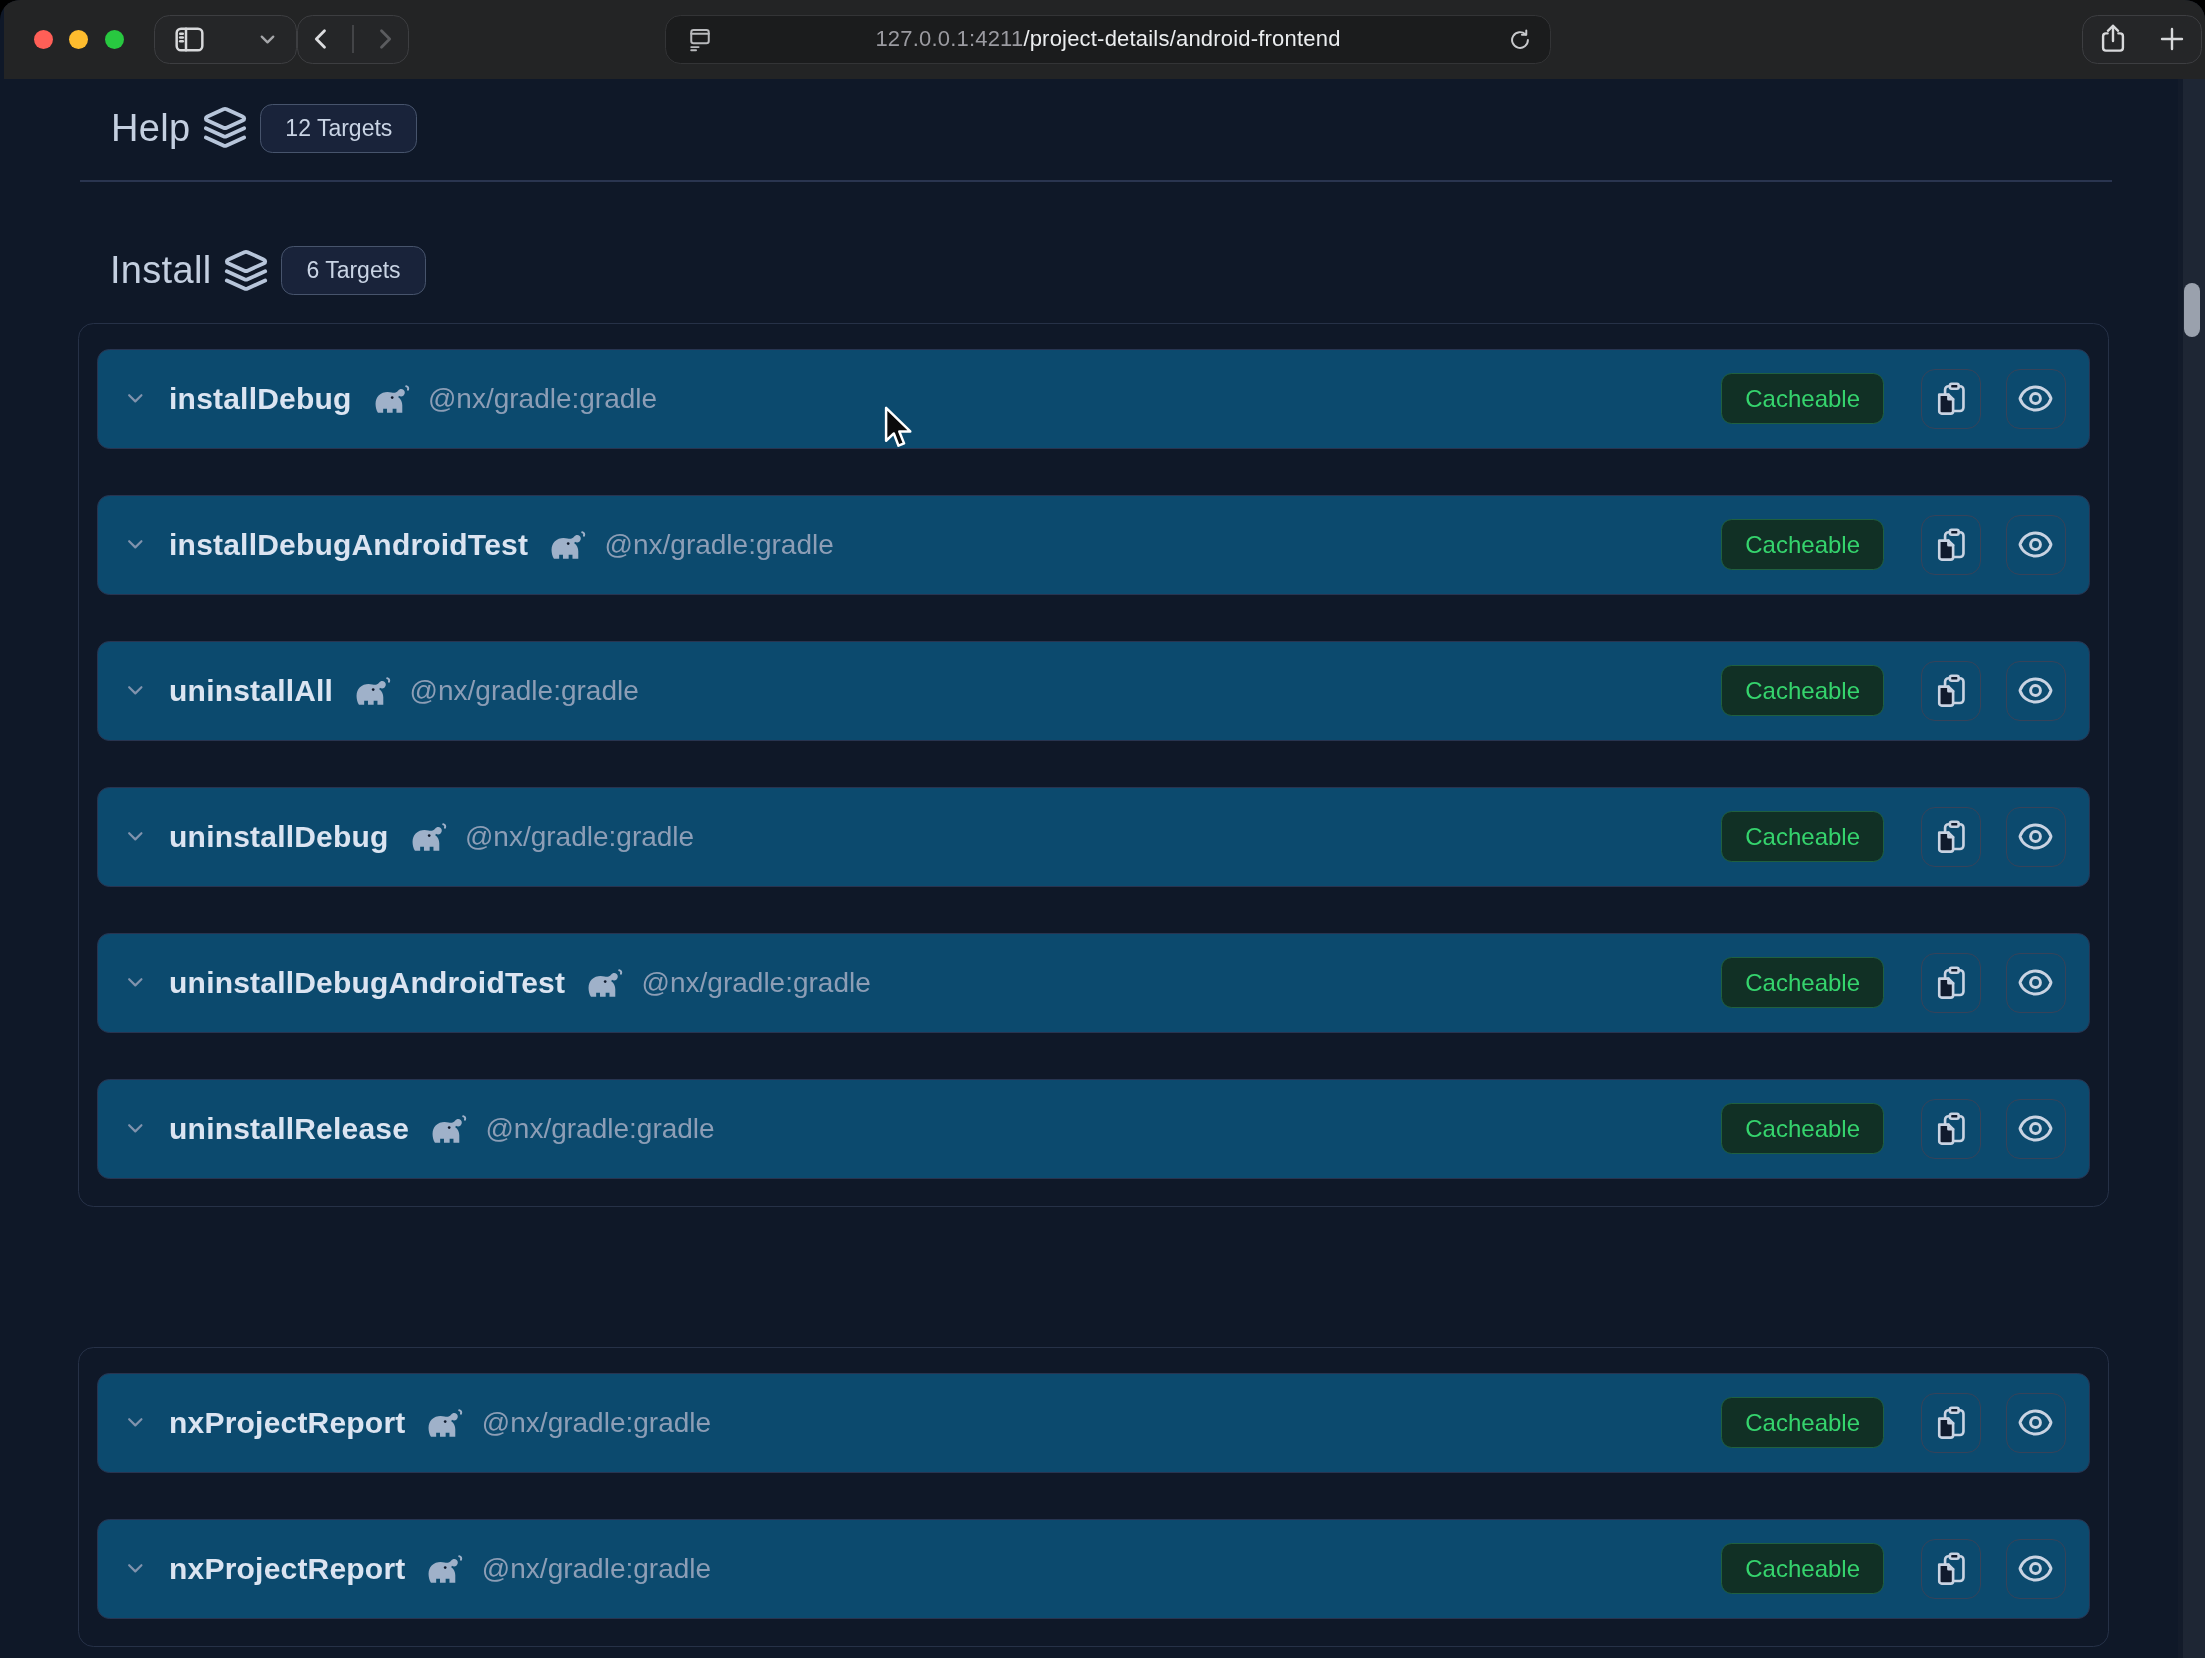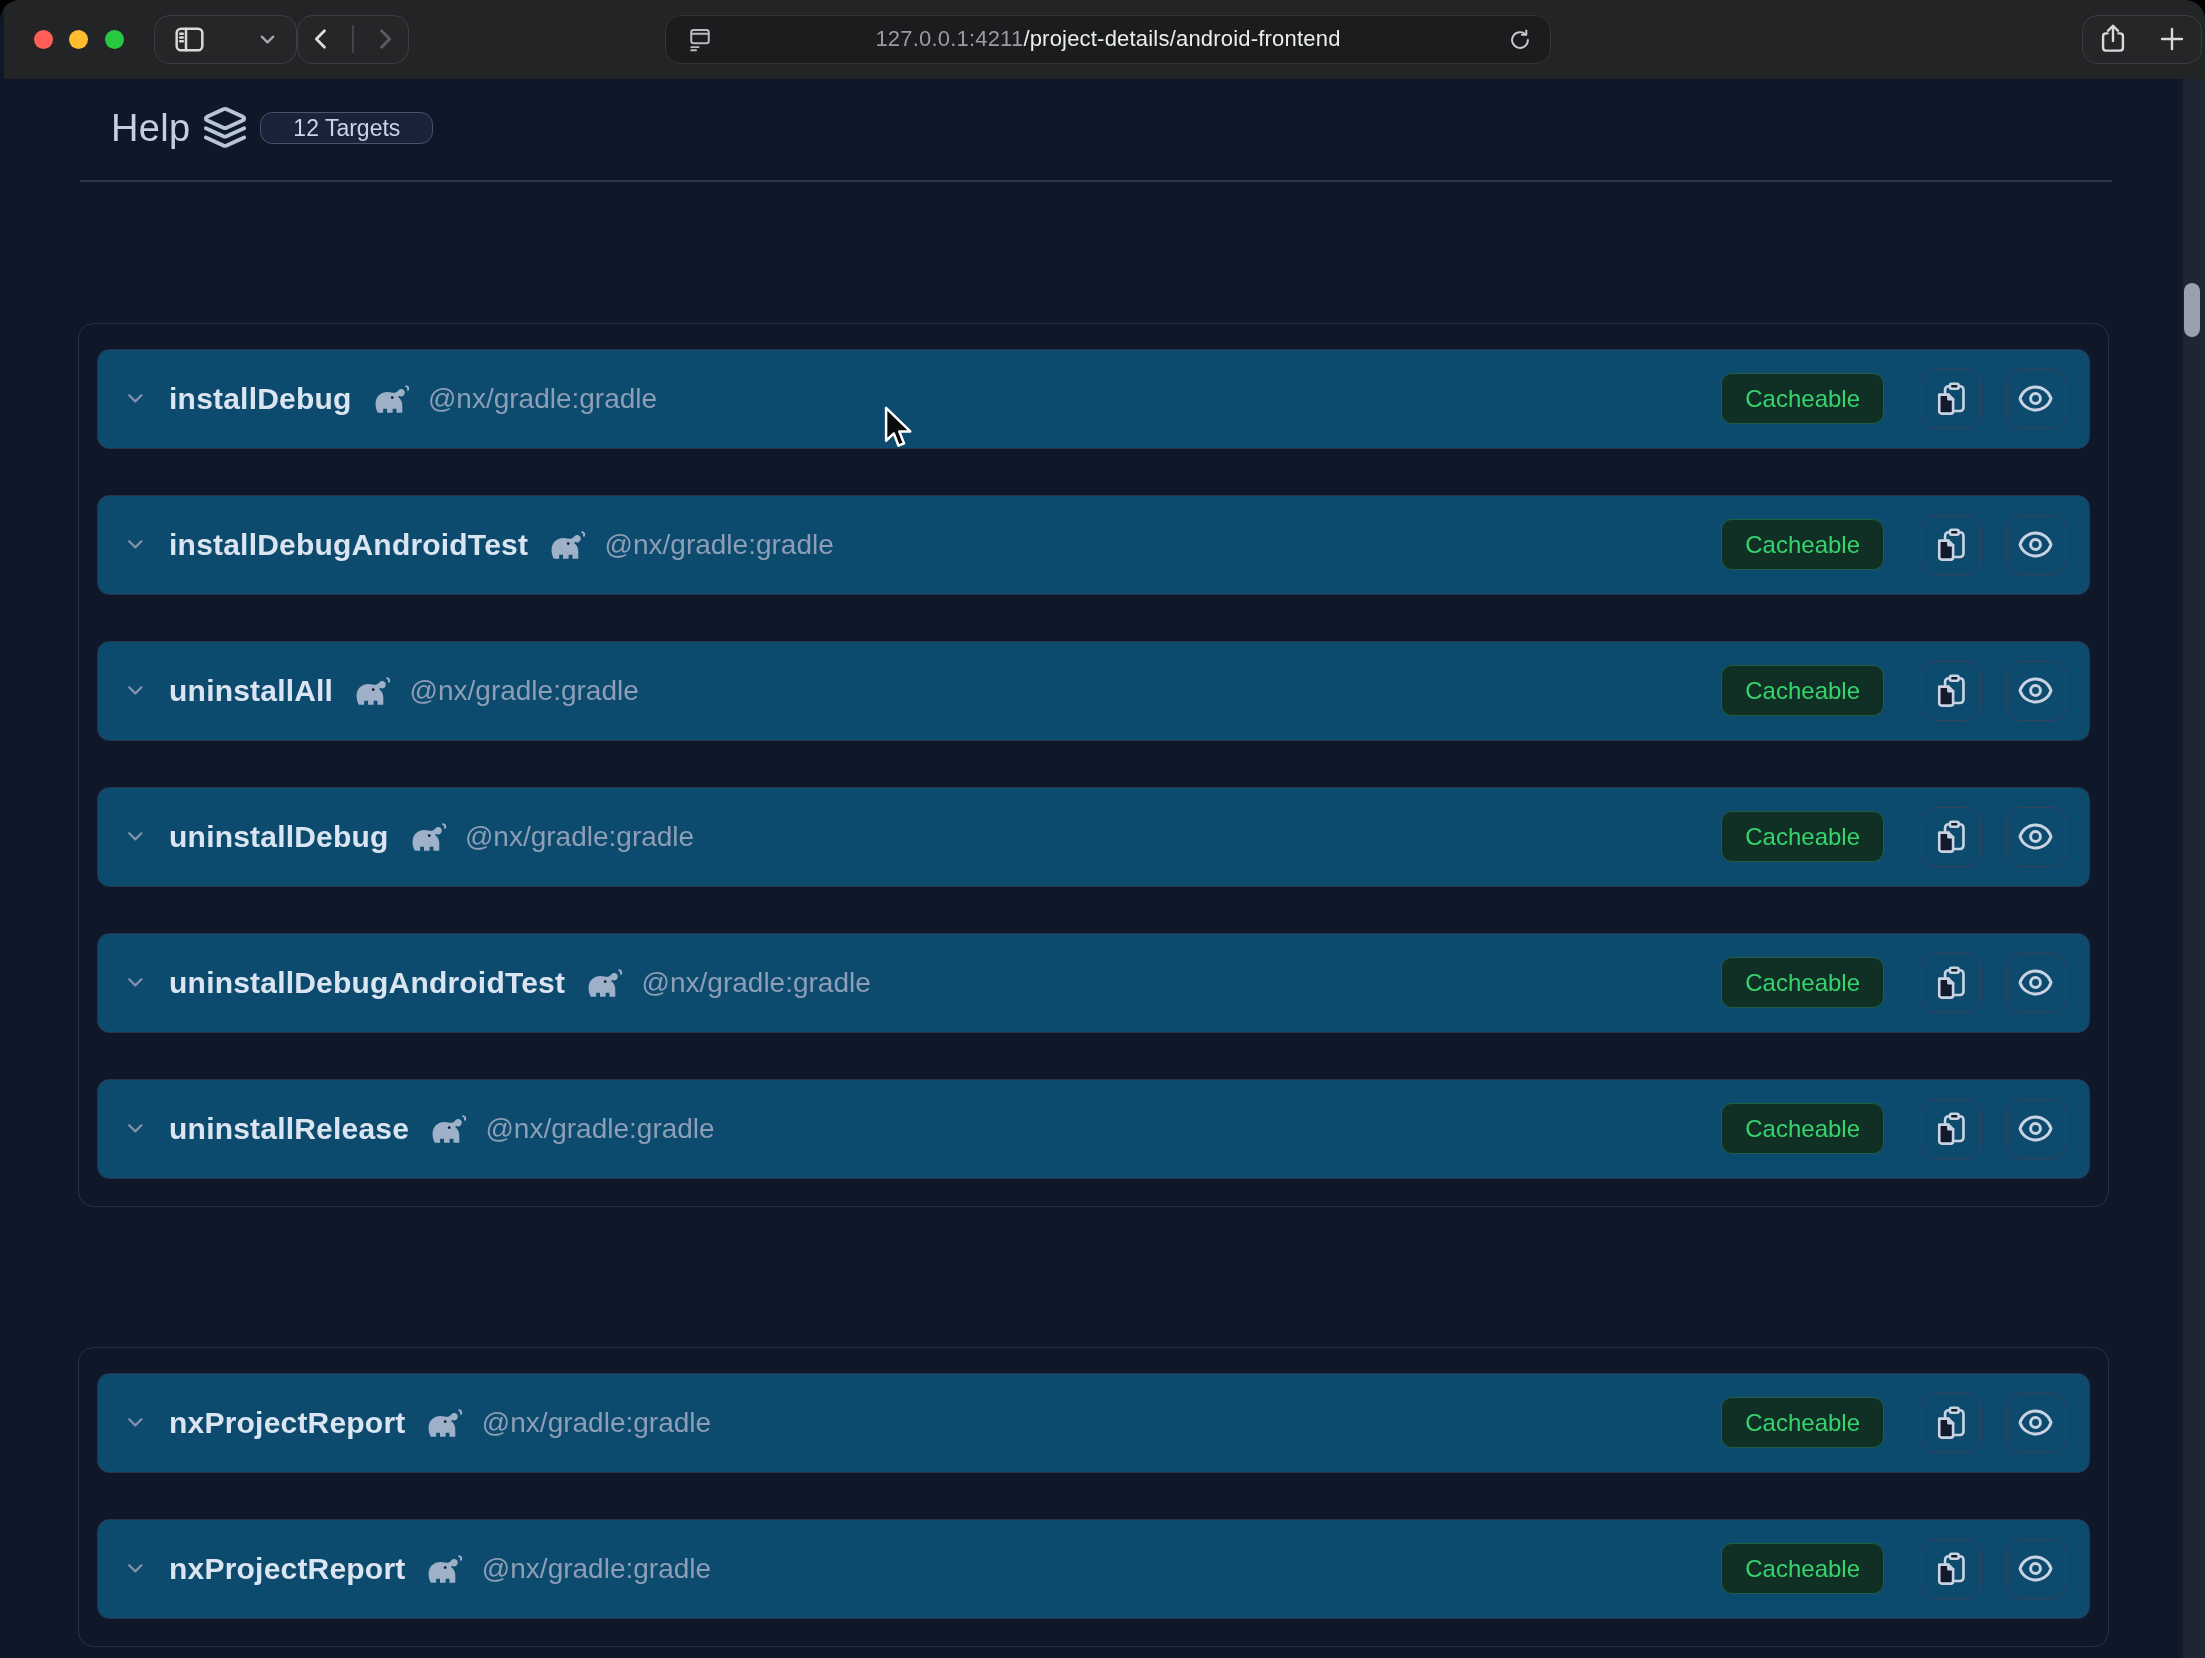--- a/index.html
+++ b/index.html
@@ -26,22 +26,22 @@
   .url-host{color:#9b9ba1;}
   .url-path{color:#ebedef;}
   .url-left-icon{position:absolute;left:20px;top:10.7px;}
   .url-reload{position:absolute;right:17px;top:11.5px;}
 
   
   .content{position:absolute;left:0;top:79px;right:0;bottom:0;background:#0f1828;}
   .section-header{position:absolute;display:flex;align-items:center;gap:12px;height:55px;}
   .section-title{font-size:38px;color:#c4cfe0;letter-spacing:0.3px;}
   .layers{color:#b7c5da;}
-  .count-badge{height:32px;box-sizing:border-box;display:flex;align-items:center;
-    padding:0 32px;border:1.5px solid #47546c;border-radius:12.3px;background:#19233a;
+  .count-badge{height:49px;box-sizing:border-box;display:flex;align-items:center;
+    padding:0 24px;border:1.5px solid #47546c;border-radius:12.3px;background:#19233a;
     color:#c9d4e4;font-size:23px;}
   .help-divider{position:absolute;left:80px;top:101px;width:2032px;height:1.5px;background:#2a3550;}
 
   .group-card{position:absolute;left:78px;width:2031px;box-sizing:border-box;
     border:1.5px solid #263147;border-radius:15.4px;padding:24.6px 18.4px 23px 18.4px;}
   .target-row{height:100px;box-sizing:border-box;border:1.5px solid #283450;border-radius:12.3px;
     background:#0c4a6e;display:flex;align-items:center;justify-content:space-between;
     padding:0 23px 0 24.6px;margin-bottom:46px;}
   .target-row:last-child{margin-bottom:4px;}
   .row-left{display:flex;align-items:center;}
@@ -151,20 +151,31 @@
         <svg width="46" height="46" viewBox="0 0 24 24" fill="none" stroke="currentColor" stroke-width="2" stroke-linecap="round" stroke-linejoin="round">
           <path d="M12.83 2.18a2 2 0 0 0-1.66 0L2.6 6.08a1 1 0 0 0 0 1.83l8.58 3.91a2 2 0 0 0 1.66 0l8.58-3.9a1 1 0 0 0 0-1.84Z"></path>
           <path d="m22 12.18-9.17 4.16a2 2 0 0 1-1.66 0L2 12.18"></path>
           <path d="m22 16.98-9.17 4.16a2 2 0 0 1-1.66 0L2 16.98"></path>
         </svg>
       </span>
       <span class="count-badge">12 Targets</span>
     </div>
     <div class="help-divider"></div>
 
+    <div class="section-header" style="left:110px;top:164px;">
+      <span class="section-title">Install</span>
+      <span class="layers" style="display:flex;">
+        <svg width="46" height="46" viewBox="0 0 24 24" fill="none" stroke="currentColor" stroke-width="2" stroke-linecap="round" stroke-linejoin="round">
+          <path d="M12.83 2.18a2 2 0 0 0-1.66 0L2.6 6.08a1 1 0 0 0 0 1.83l8.58 3.91a2 2 0 0 0 1.66 0l8.58-3.9a1 1 0 0 0 0-1.84Z"></path>
+          <path d="m22 12.18-9.17 4.16a2 2 0 0 1-1.66 0L2 12.18"></path>
+          <path d="m22 16.98-9.17 4.16a2 2 0 0 1-1.66 0L2 16.98"></path>
+        </svg>
+      </span>
+      <span class="count-badge">6 Targets</span>
+    </div>
 
     <div class="group-card" style="top:244px;" id="group-install">
   <div class="target-row">
     <div class="row-left">
       <span class="chev">
         <svg width="24.6" height="24.6" viewBox="0 0 24 24" fill="none" stroke="currentColor" stroke-width="2.1" stroke-linecap="round" stroke-linejoin="round">
           <path d="m6 9 6 6 6-6"></path>
         </svg>
       </span>
       <span class="t-name">installDebug</span>

